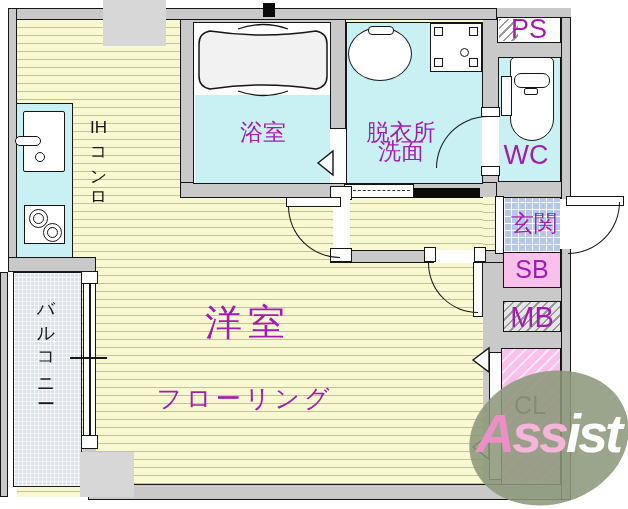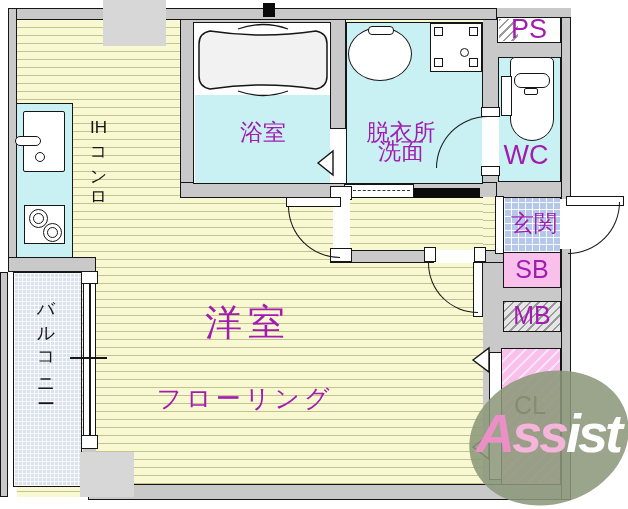--- a/index.html
+++ b/index.html
@@ -144,21 +144,21 @@
     <polygon points="473,447 489,435 489,459" fill="#fff" stroke="#161616" stroke-width="1.4"></polygon>
   </svg>
 
   <div class="a lbl" style="left:263px;top:120px;font-size:23px;">浴室</div>
   <div class="a lbl" style="left:401px;top:95px;font-size:23px;margin-top:44px;">洗面</div>
   <div class="a lbl" style="left:526px;top:141px;font-size:27px;">WC</div>
   <div class="a lbl" style="left:401px;top:120px;font-size:23px;">脱衣所</div>
   <div class="a lbl" style="left:529px;top:15px;font-size:27px;">PS</div>
   <div class="a lbl" style="left:534px;top:211px;font-size:23px;">玄関</div>
   <div class="a lbl" style="left:532px;top:256px;font-size:25px;">SB</div>
-  <div class="a lbl" style="left:532px;top:302px;font-size:25px;">MB</div>
+  <div class="a lbl" style="left:532px;top:302px;font-size:29px;">MB</div>
   <div class="a lbl" style="left:530px;top:392px;font-size:25px;color:#4a4a4a;">CL</div>
   <div class="a lbl" style="left:248px;top:303px;font-size:37px;letter-spacing:6px;">洋室</div>
   <div class="a lbl" style="left:245px;top:385px;font-size:25px;letter-spacing:4px;">フローリング</div>
   <div class="a vlbl" style="left:90px;top:119px;font-size:17px;letter-spacing:3px;">
     <span style="text-combine-upright:all;">IH</span><span>コンロ</span>
   </div>
   <div class="a vlbl" style="left:37px;top:288px;font-size:18px;letter-spacing:6px;">バルコニー</div>
 
   <div class="a" style="left:460px;top:366px;width:200px;height:160px;opacity:0.87;">
     <div class="a" style="left:8px;top:6px;width:162px;height:132px;background:#8c987a;border-radius:50%;transform:rotate(-18deg);"></div>

